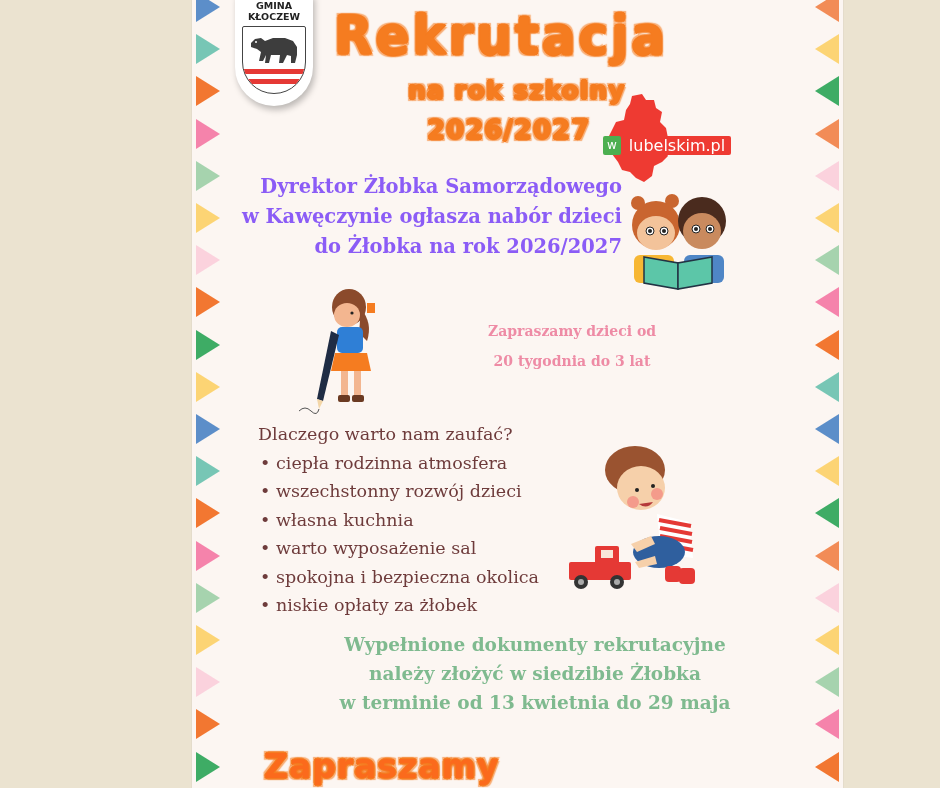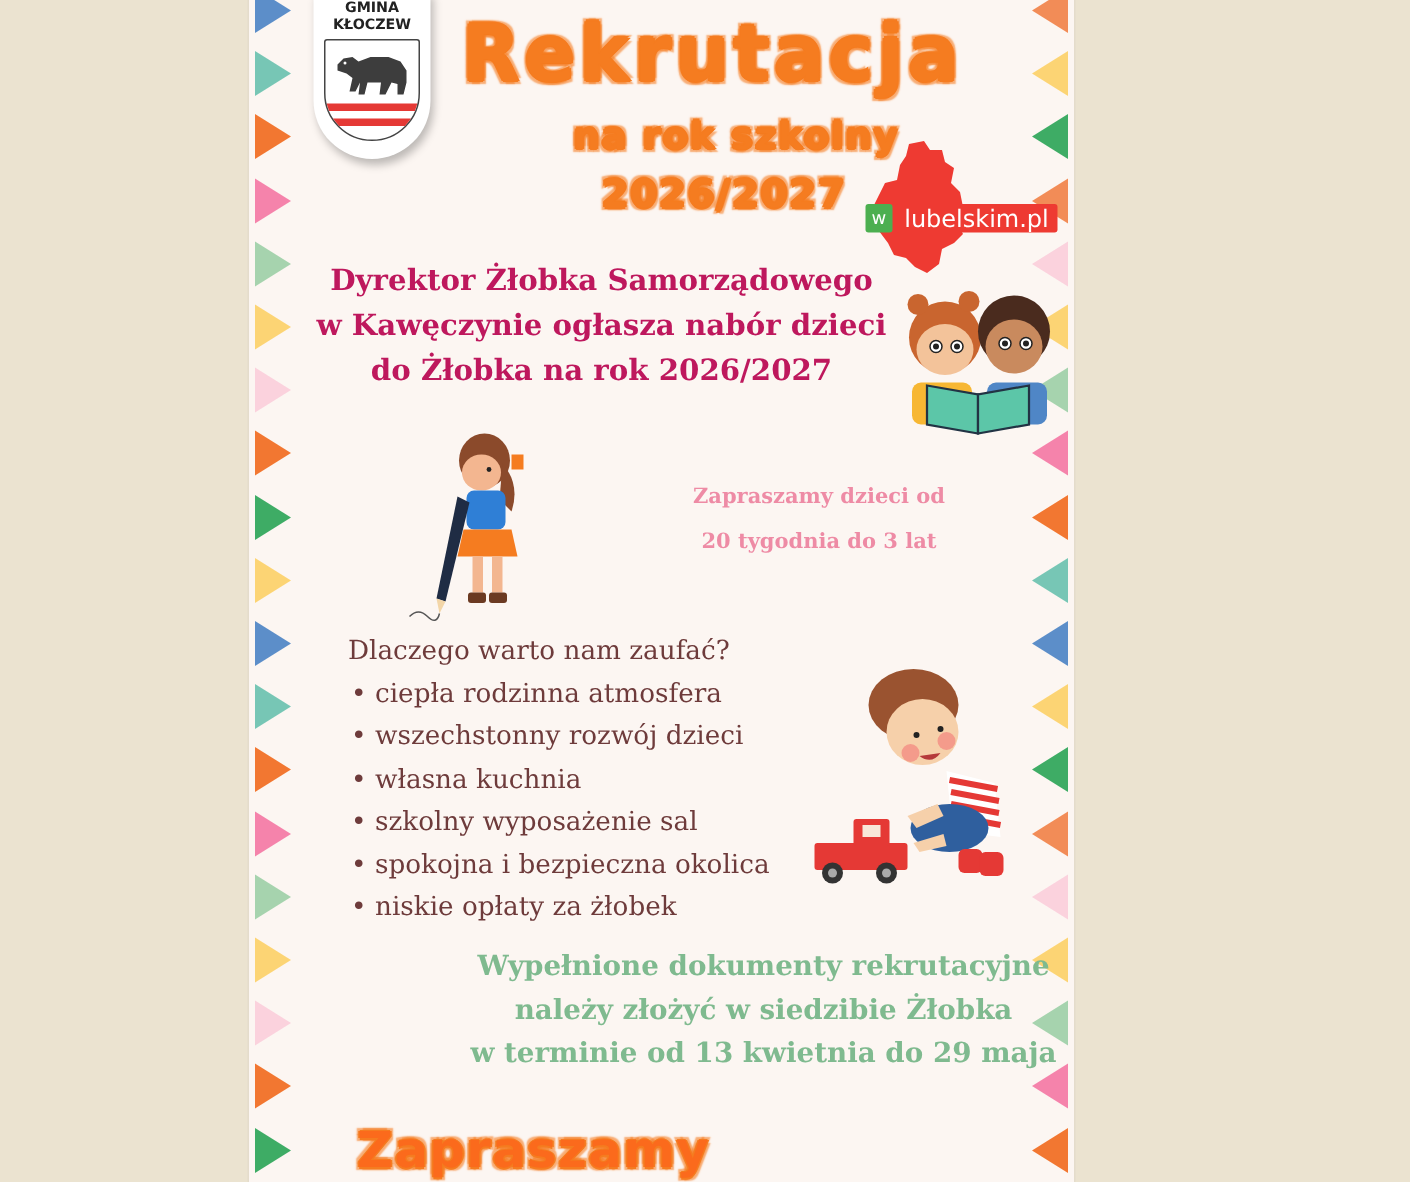--- a/index.html
+++ b/index.html
@@ -1,20 +1,20 @@
 <!DOCTYPE html>
 <html><head>
 <meta charset="utf-8">
 <style>
   * { box-sizing: border-box; margin: 0; padding: 0; }
   html, body { width: 940px; height: 788px; overflow: hidden; background: #ebe3d0; }
   body { position: relative; font-family: "DejaVu Serif", serif; }
 
   #poster {
-    position: absolute; left: 166px; top: 0; width: 550px; height: 788px;
+    position: absolute; left: 192px; top: 0; width: 651px; height: 788px;
     background: #fcf6f2; overflow: hidden;
     box-shadow: 0 0 0 1px #e4dccb;
   }
 
   
   .tri-col { position: absolute; top: 0; width: 30px; height: 788px; }
   .tri-col.left { left: 4px; }
   .tri-col.right { right: 4px; }
   .tri { position: absolute; width: 0; height: 0; opacity: 0.92; }
   .tri.l { left: 0; border-top: 15px solid transparent; border-bottom: 15px solid transparent; border-left: 24px solid; filter: blur(0.4px); }
@@ -49,21 +49,21 @@
   #title-year { left: 235px; top: 112px; font-size: 26px; line-height: 36px; }
 
   
   #map-shape { position: absolute; left: 410px; top: 92px; width: 72px; height: 92px; }
   #lub-logo { position: absolute; left: 411px; top: 136px; display: flex; gap: 2px; font-family: "DejaVu Sans", sans-serif; }
   #lub-logo .w { background: #4caf50; color: #fff; font-size: 12px; padding: 2px 4px; border-radius: 2px; line-height: 15px; }
   #lub-logo .name { background: #ee3a32; color: #fff; font-size: 16px; padding: 2px 6px; border-radius: 2px; line-height: 15px; }
 
   
   .block { position: absolute; text-align: center; font-weight: bold; white-space: nowrap; }
-  #intro { left: 40px; top: 172px; width: 390px; color: #be185d; font-size: 19.5px; line-height: 30px; }
+  #intro { left: 40px; top: 172px; width: 390px; color: #8b5cf6; font-size: 19.5px; line-height: 30px; text-align: right; }
   #invite { left: 240px; top: 316px; width: 280px; color: #ee8ba5; font-size: 14px; line-height: 30px; }
   #why { position: absolute; left: 66px; top: 420px; color: #6e3b3b; font-weight: normal; font-size: 17.5px; line-height: 28.5px; }
   #why .why-title { margin-bottom: 0; }
   #why ul { list-style: none; }
   #why li { position: relative; padding-left: 18px; }
   #why li::before { content: "•"; position: absolute; left: 2px; top: 0; }
   #docs { left: 138px; top: 630px; width: 410px; color: #7fba8f; font-size: 18.5px; line-height: 29px; }
   #footer-title { left: 72px; top: 745px; font-size: 33px; line-height: 44px; color: #fb6a1c; }
 
   
@@ -192,21 +192,21 @@
     <div>Zapraszamy dzieci od</div>
     <div>20 tygodnia do 3 lat</div>
   </div>
 
   <div id="why">
     <div class="why-title">Dlaczego warto nam zaufać?</div>
     <ul>
       <li>ciepła rodzinna atmosfera</li>
       <li>wszechstonny rozwój dzieci</li>
       <li>własna kuchnia</li>
-      <li>szkolny wyposażenie sal</li>
+      <li>warto wyposażenie sal</li>
       <li>spokojna i bezpieczna okolica</li>
       <li>niskie opłaty za żłobek</li>
     </ul>
   </div>
 
   <svg class="illu" style="left:375px;top:440px;width:140px;height:152px" viewBox="0 0 140 152">
     <ellipse cx="68" cy="30" rx="30" ry="24" fill="#9a5330"></ellipse>
     <ellipse cx="74" cy="48" rx="24" ry="22" fill="#f6d0aa"></ellipse>
     <circle cx="66" cy="62" r="6" fill="#f49b8b"></circle>
     <circle cx="90" cy="54" r="6" fill="#f49b8b"></circle>

